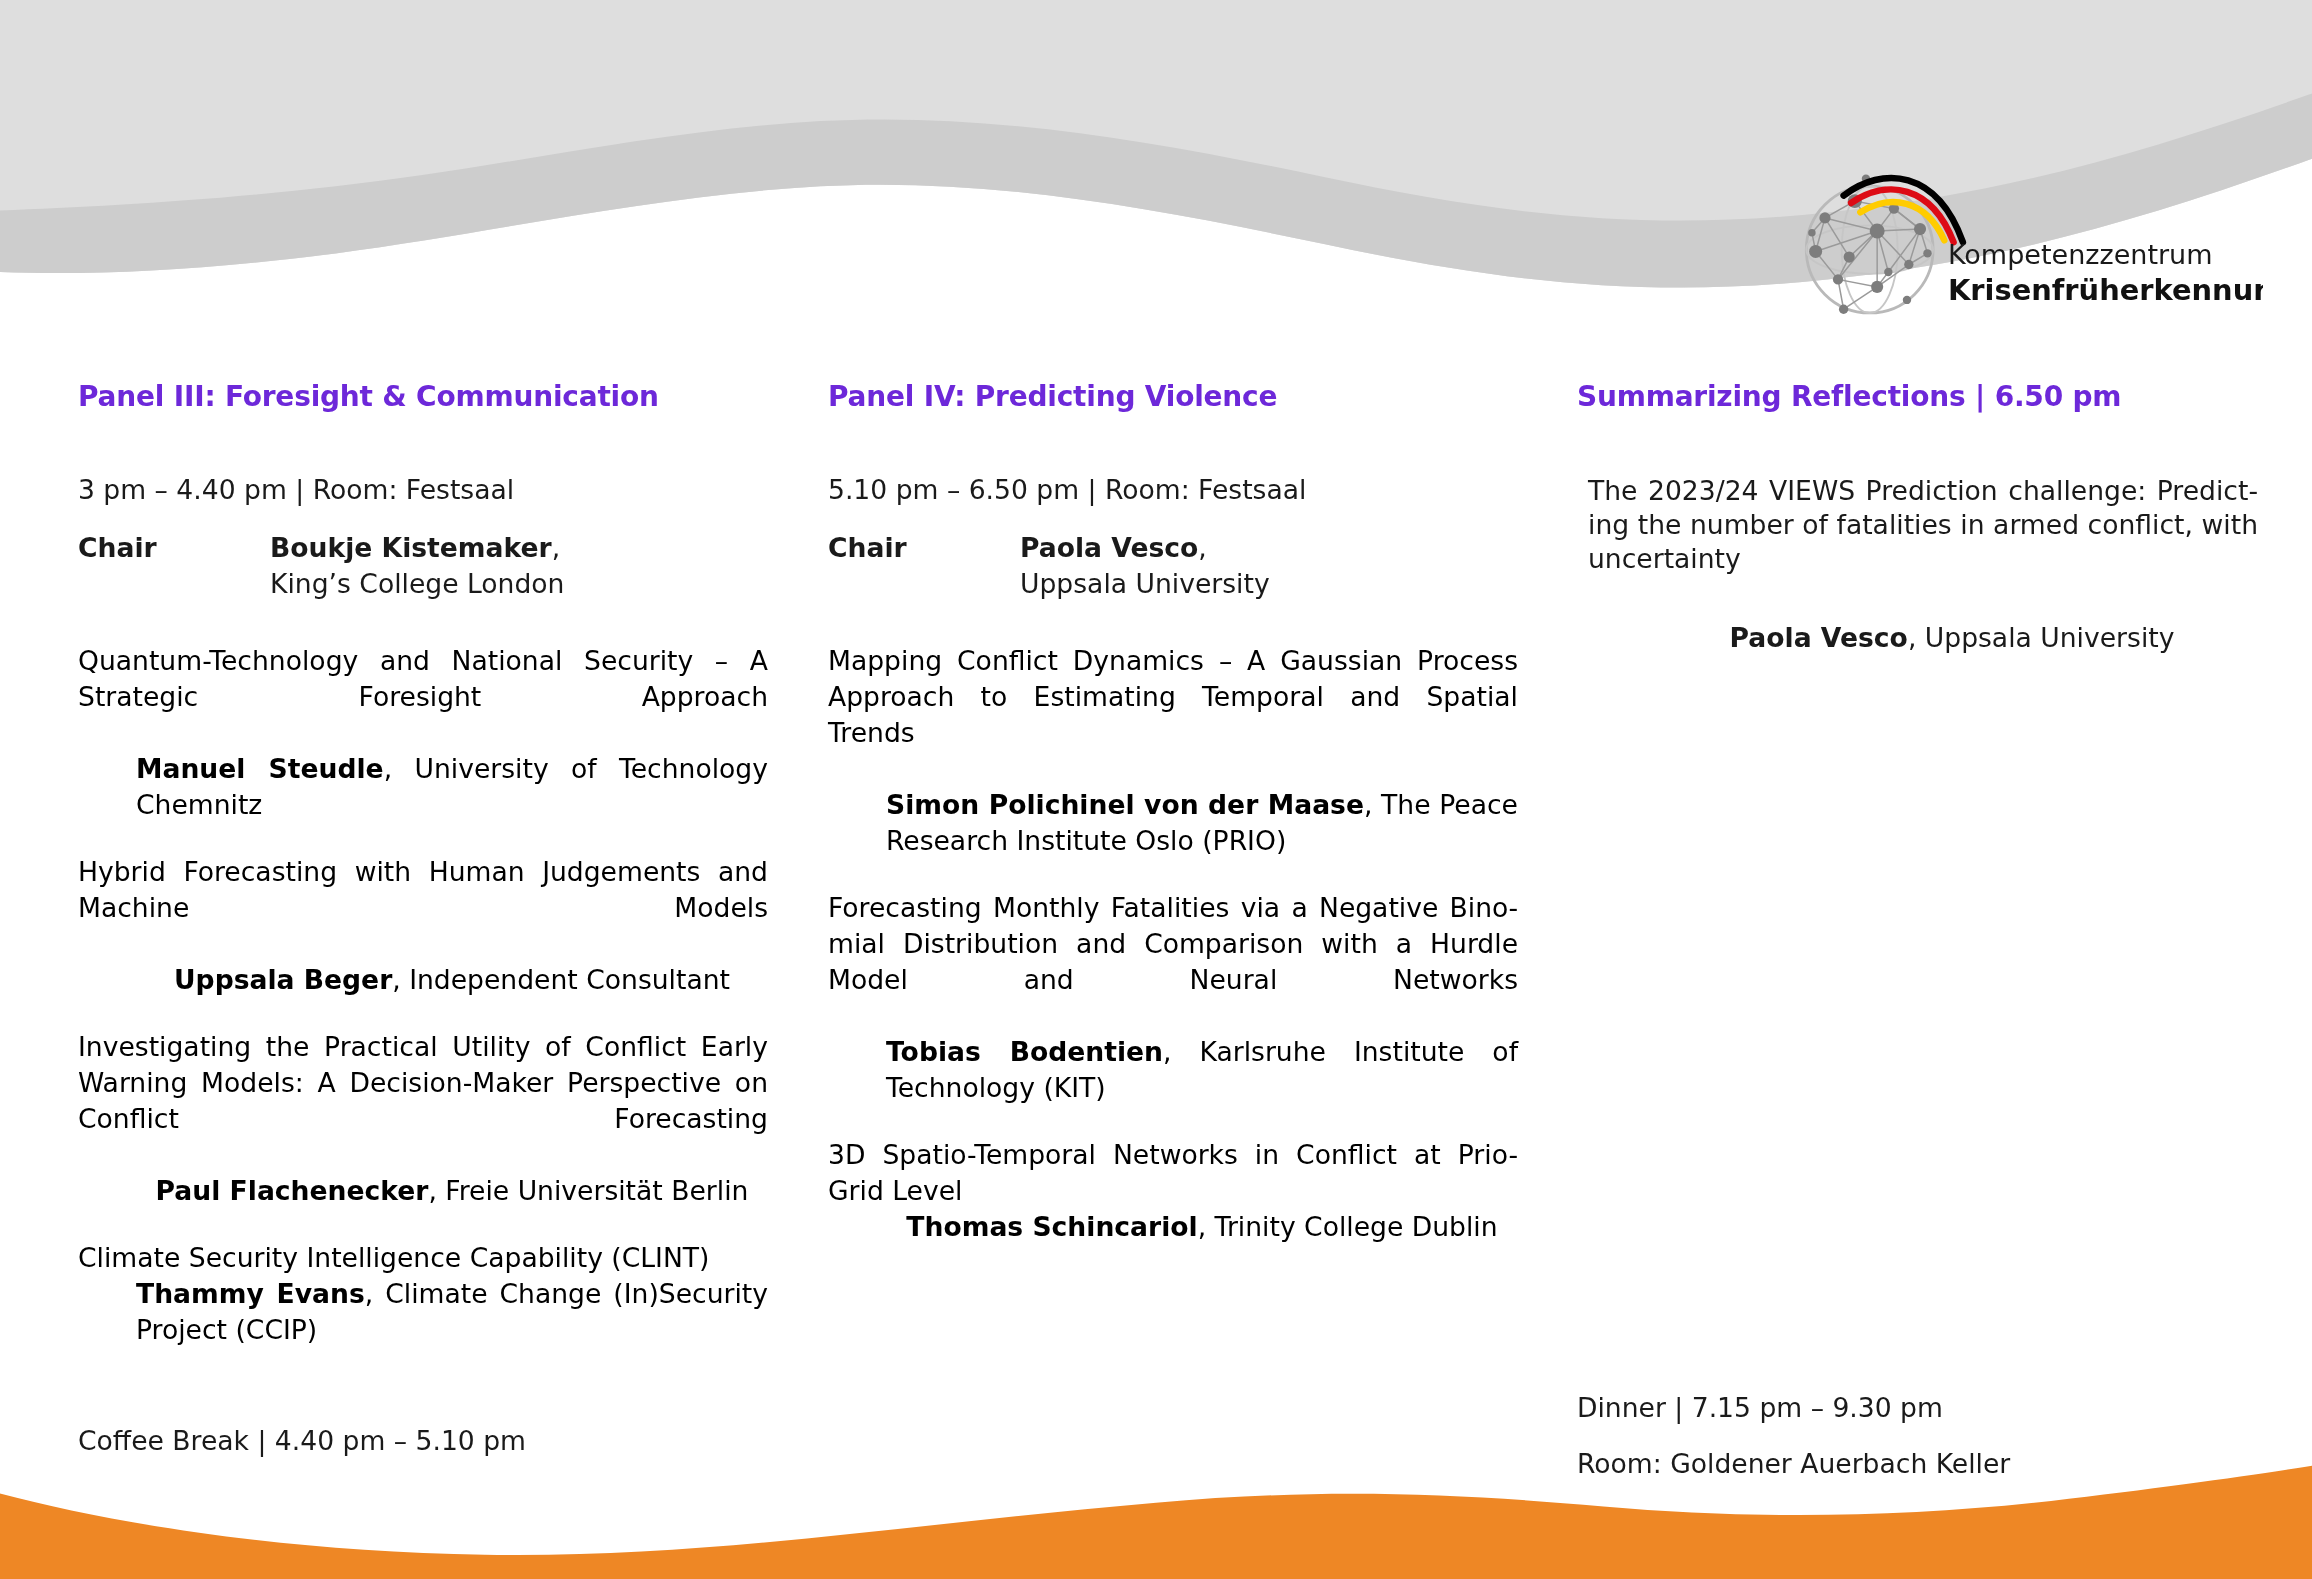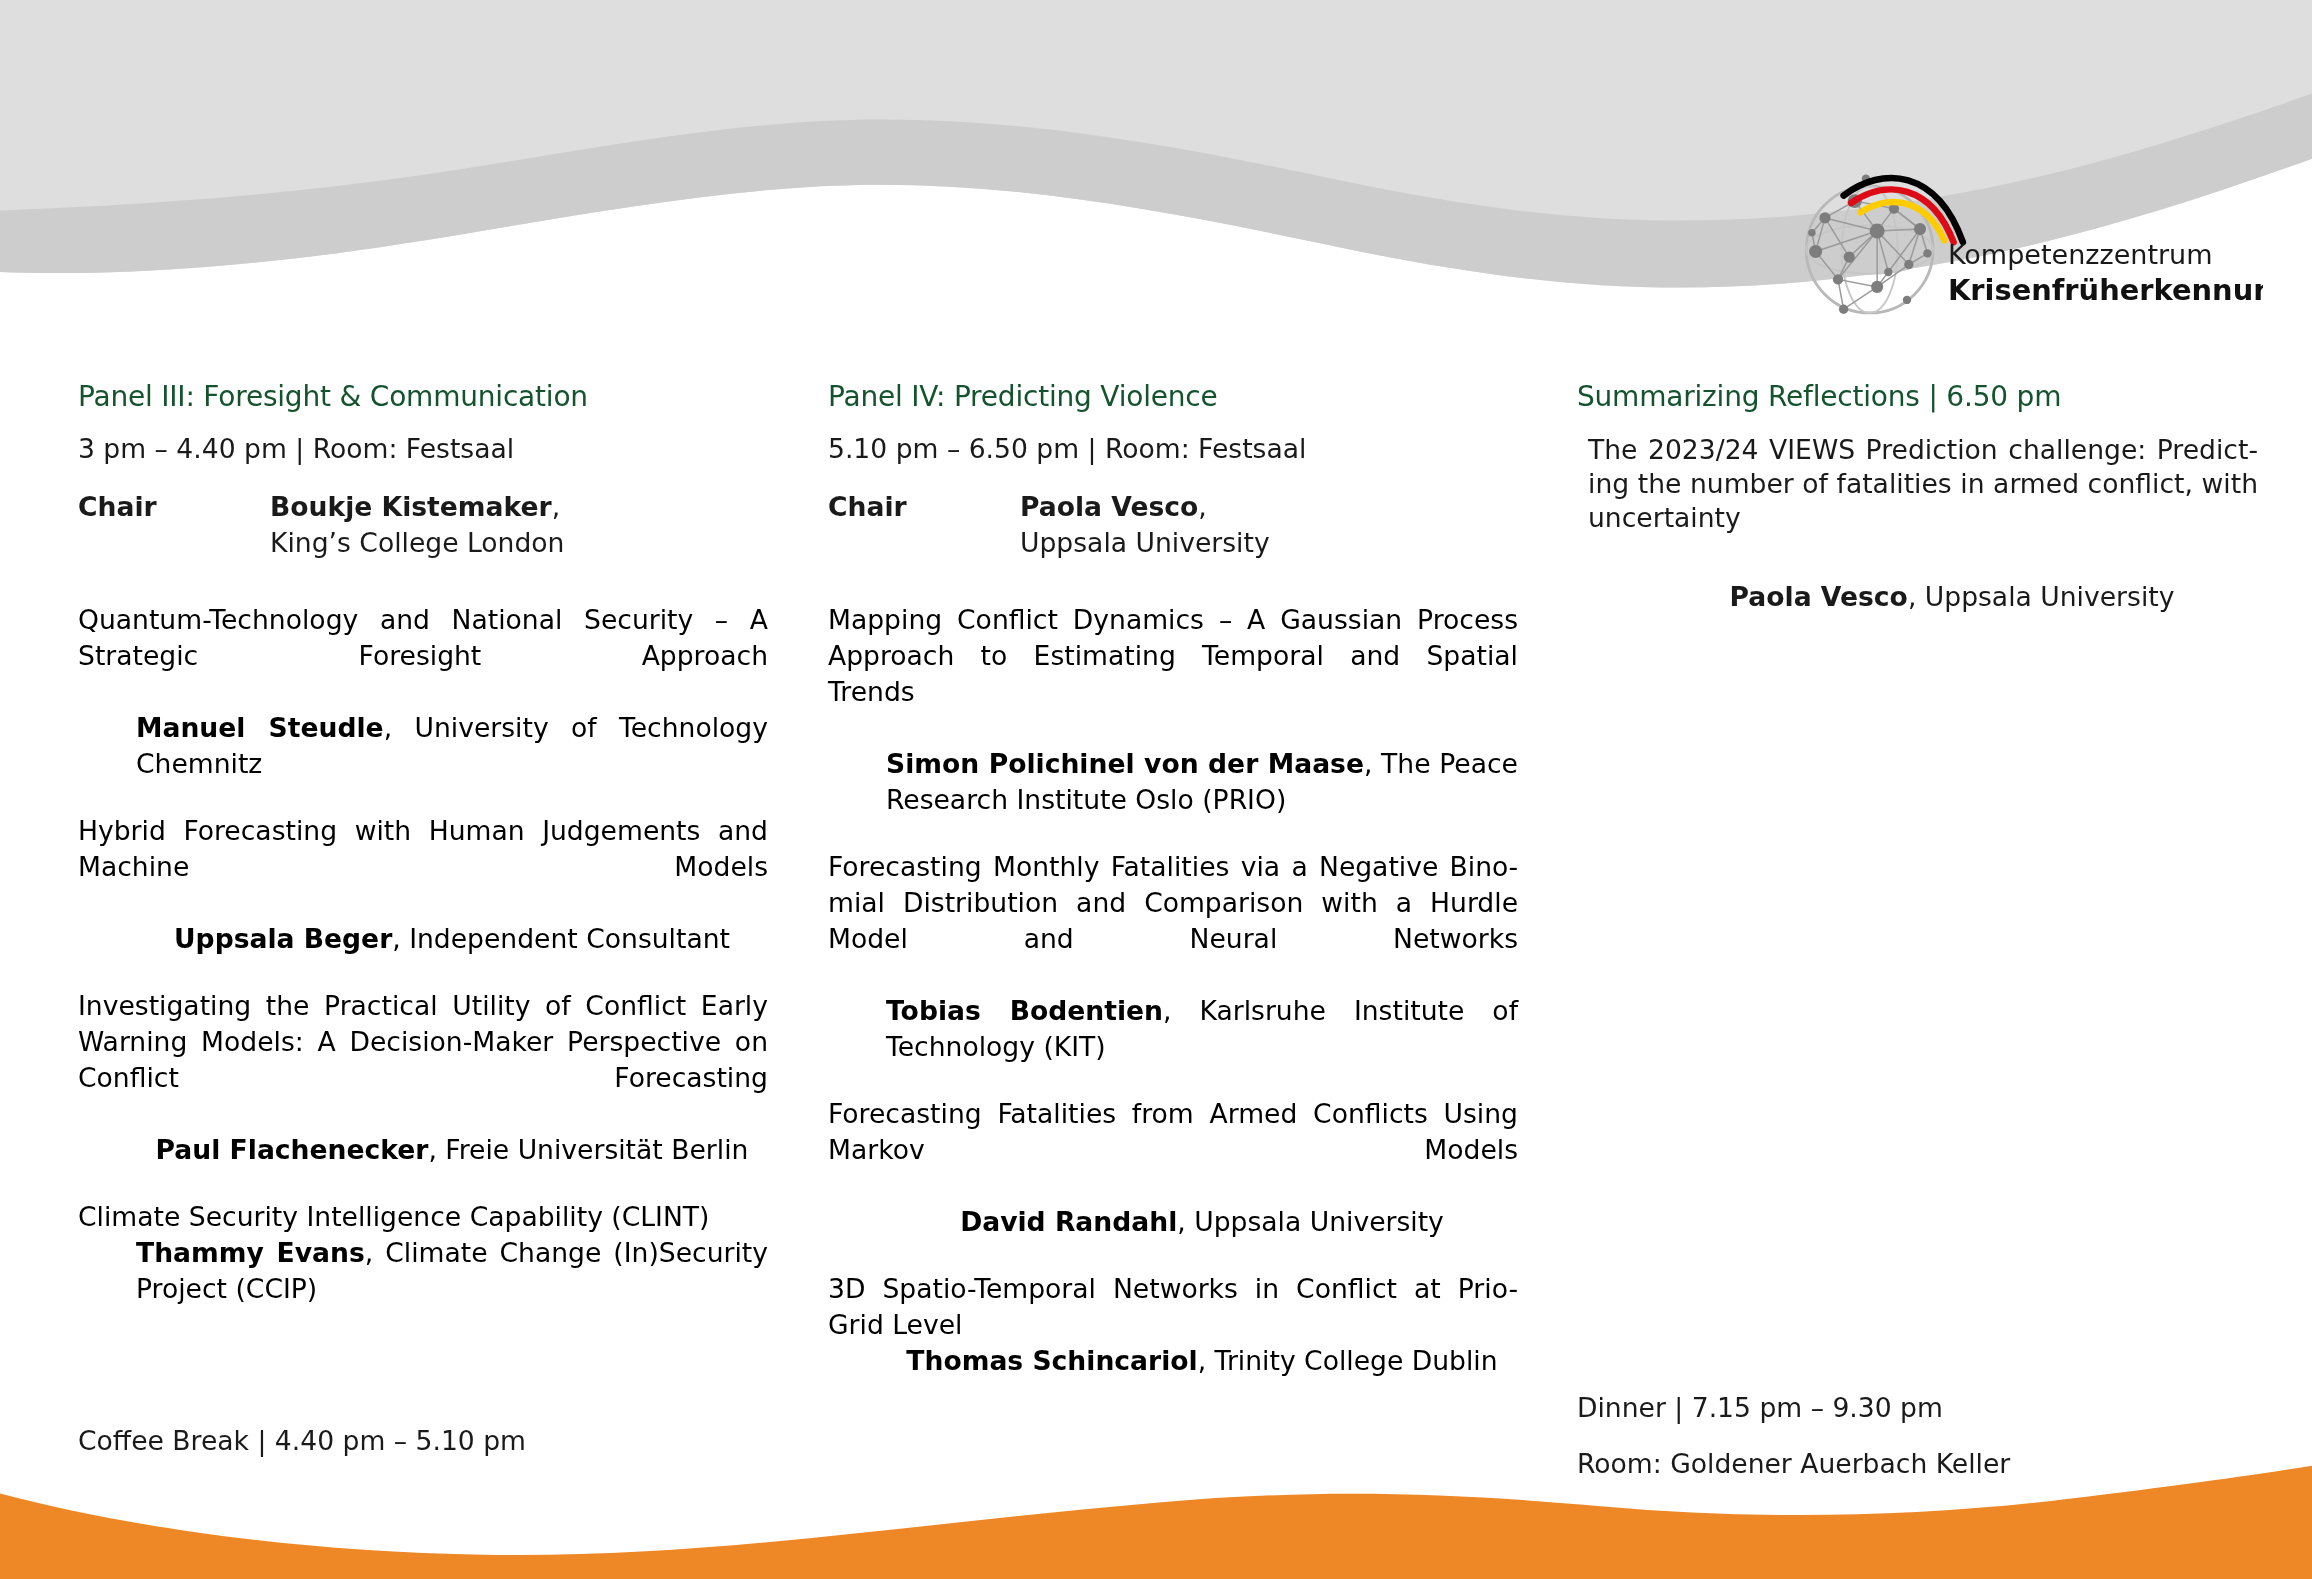--- a/index.html
+++ b/index.html
@@ -51,26 +51,26 @@
   }
   .col {
     position: absolute;
     top: 0;
   }
   .col-1 { left: 78px;   width: 690px; }
   .col-2 { left: 828px;  width: 690px; }
   .col-3 { left: 1577px; width: 692px; }
 
   .panel-heading {
-    color: #14532d;
-    font-weight: normal;
+    color: #6d28d9;
+    font-weight: bold;
     font-size: 28px;
     line-height: 34px;
     letter-spacing: -0.2px;
-    margin: 0 0 19px 0;
+    margin: 0 0 60px 0;
     white-space: nowrap;
   }
 
   .meta-line {
     font-size: 26.6px;
     line-height: 32px;
     color: #1a1a1a;
     margin: 0 0 24px 0;
   }
 
@@ -245,24 +245,20 @@
       <div class="talk">
         <p class="talk-title">Mapping Conflict Dynamics – A Gaussian Process Approach to Estimating Temporal and Spatial Trends</p>
         <p class="talk-speaker"><b>Simon Polichinel von der Maase</b><span>, The Peace Research Institute Oslo (PRIO)</span></p>
       </div>
 
       <div class="talk">
         <p class="talk-title">Forecasting Monthly Fatalities via a Negative Bino­mial Distribution and Comparison with a Hurdle Model and Neural Networks</p>
         <p class="talk-speaker"><b>Tobias Bodentien</b><span>, Karlsruhe Institute of Technology (KIT)</span></p>
       </div>
 
-      <div class="talk">
-        <p class="talk-title">Forecasting Fatalities from Armed Conflicts Using Markov Models</p>
-        <p class="talk-speaker nojust"><b>David Randahl</b><span>, Uppsala University</span></p>
-      </div>
 
       <div class="talk">
         <p class="talk-title nojust">3D Spatio-Temporal Networks in Conflict at Prio-Grid Level</p>
         <p class="talk-speaker nojust"><b>Thomas Schincariol</b><span>, Trinity College Dublin</span></p>
       </div>
     </div>
 
     <div class="col col-3">
       <h2 class="panel-heading">Summarizing Reflections | 6.50 pm</h2>
       <div class="reflection-body">

